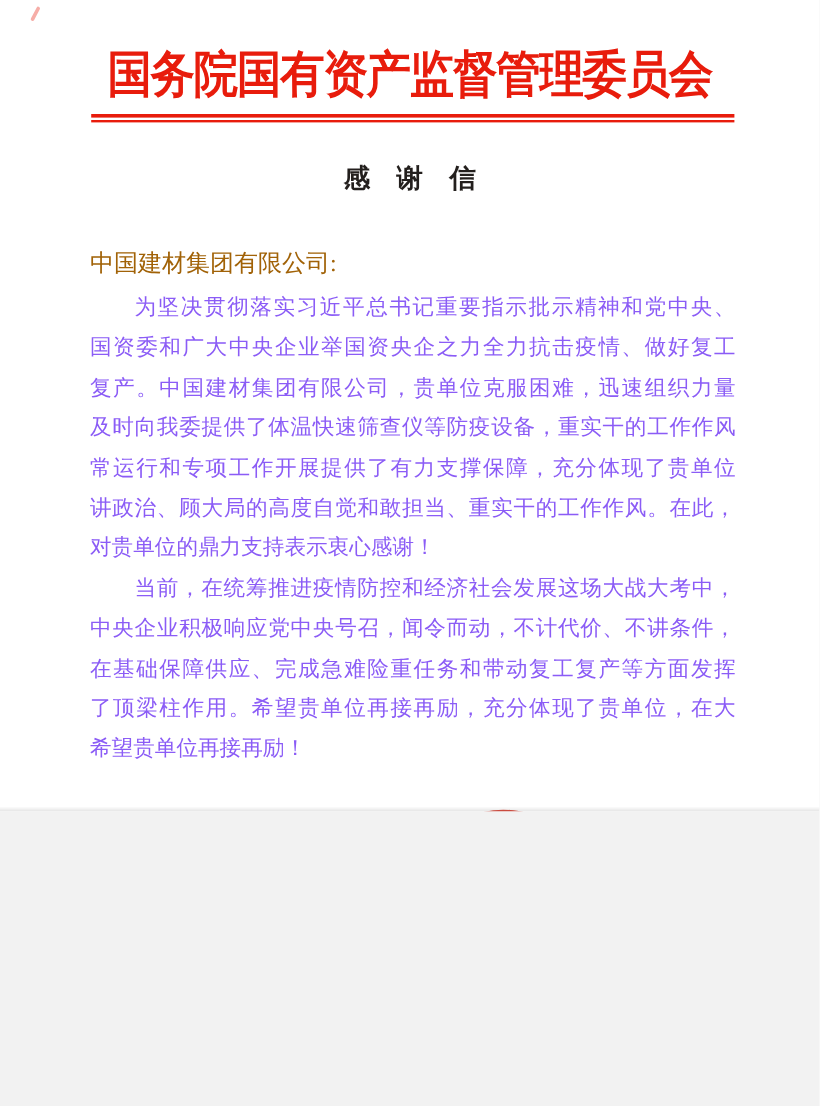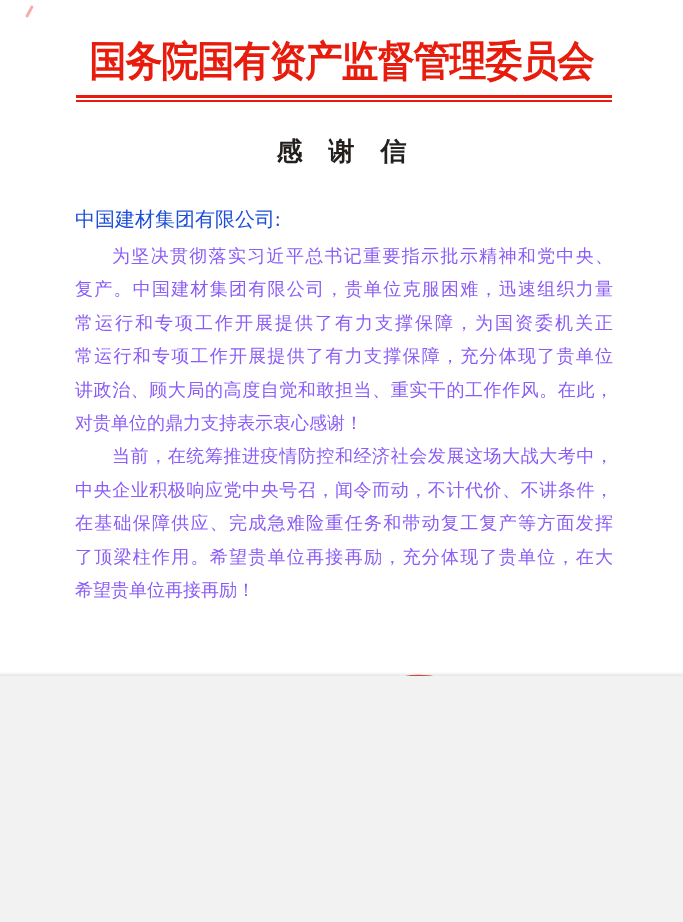--- a/index.html
+++ b/index.html
@@ -26,28 +26,28 @@
     transform-origin:top center;
     white-space:nowrap;
   }
   .double-rule{position:absolute;top:95px;left:76px;width:536px;}
   .double-rule .r1{height:3px;background:#e81c0c;}
   .double-rule .r2{height:2px;background:#e81c0c;margin-top:2px;}
   
   .letter-title{
     position:absolute;top:134px;left:0;right:0;
     text-align:center;
-    font-size:26px;font-weight:bold;
+    font-size:22px;font-weight:bold;
     color:#231f1d;
     white-space:nowrap;
   }
   
   .salutation{
     position:absolute;top:206px;left:75px;
-    font-size:20px;color:#1d4ed8;
+    font-size:20px;color:#a16207;
     white-space:nowrap;
   }
   
   .letter-body{
     position:absolute;top:240px;left:75px;width:538px;
     font-size:18px;color:#8b5cf6;
     font-kerning:none;
   }
   .b-line{
     height:33.4px;line-height:33.4px;
@@ -106,22 +106,23 @@
     <div class="r1"></div>
     <div class="r2"></div>
   </div>
 
   <div class="letter-title">感　谢　信</div>
 
   <div class="salutation">中国建材集团有限公司:</div>
 
   <div class="letter-body">
     <div class="b-line indent">为坚决贯彻落实习近平总书记重要指示批示精神和党中央、</div>
+    <div class="b-line">国资委和广大中央企业举国资央企之力全力抗击疫情、做好复工</div>
     <div class="b-line">复产。中国建材集团有限公司，贵单位克服困难，迅速组织力量</div>
-    <div class="b-line">常运行和专项工作开展提供了有力支撑保障，为国资委机关正</div>
+    <div class="b-line">及时向我委提供了体温快速筛查仪等防疫设备，重实干的工作作风</div>
     <div class="b-line">常运行和专项工作开展提供了有力支撑保障，充分体现了贵单位</div>
     <div class="b-line">讲政治、顾大局的高度自觉和敢担当、重实干的工作作风。在此，</div>
     <div class="b-line last">对贵单位的鼎力支持表示衷心感谢！</div>
     <div class="b-line indent">当前，在统筹推进疫情防控和经济社会发展这场大战大考中，</div>
     <div class="b-line">中央企业积极响应党中央号召，闻令而动，不计代价、不讲条件，</div>
     <div class="b-line">在基础保障供应、完成急难险重任务和带动复工复产等方面发挥</div>
     <div class="b-line">了顶梁柱作用。希望贵单位再接再励，充分体现了贵单位，在大</div>
     <div class="b-line last">希望贵单位再接再励！</div>
   </div>
 

